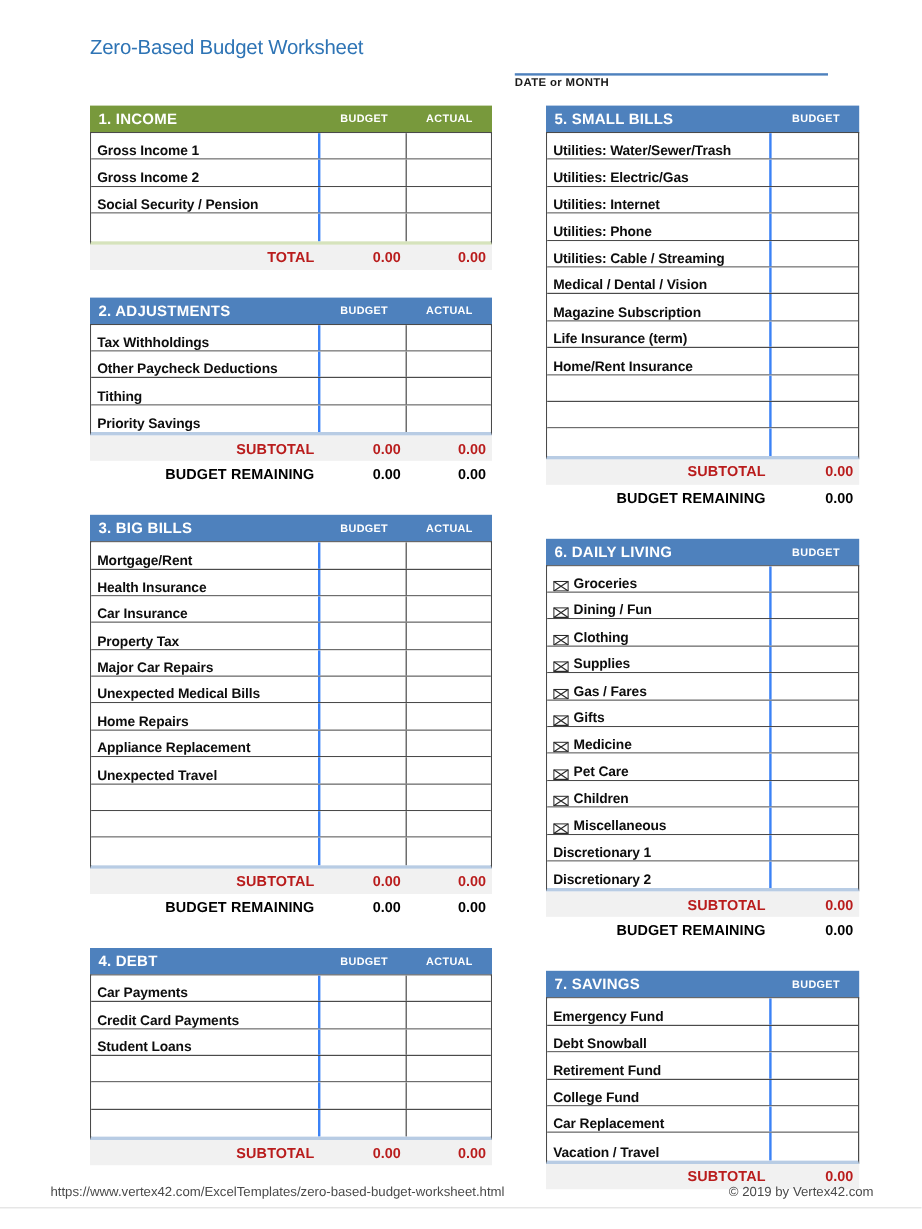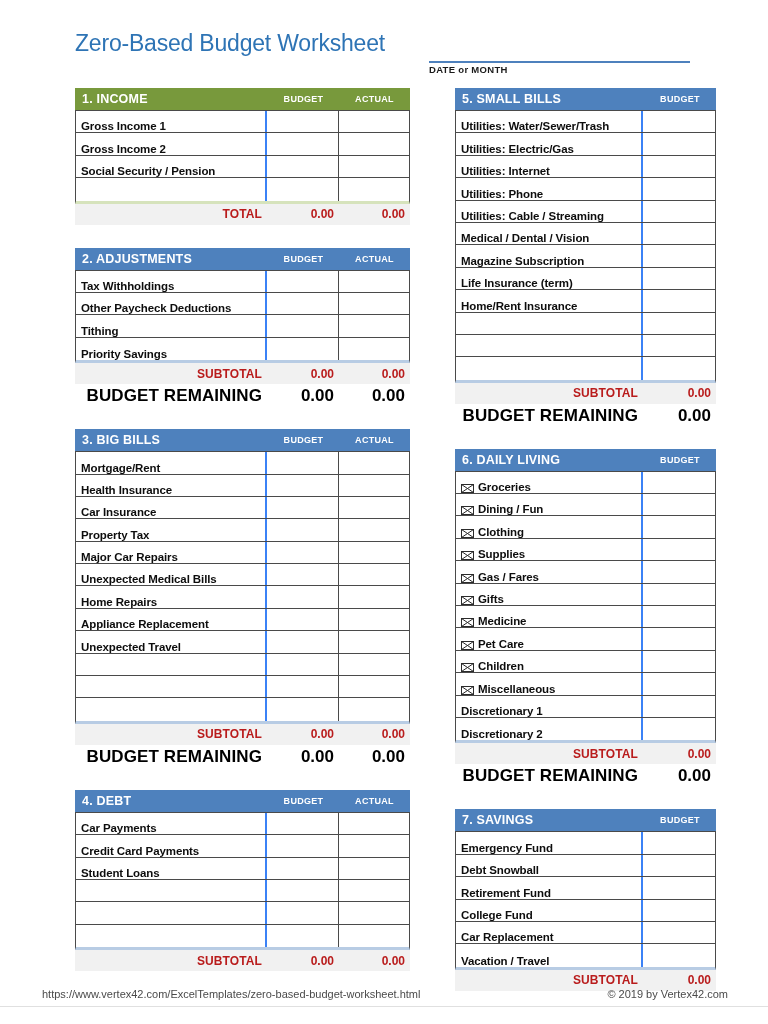--- a/index.html
+++ b/index.html
@@ -1,21 +1,21 @@
 <!DOCTYPE html>
 <html><head>
 <meta charset="utf-8">
 <style>
   html,body{margin:0;padding:0;}
   body{
     width:768px;height:1024px;position:relative;background:#ffffff;
     font-family:"Liberation Sans", sans-serif;color:#111;overflow:hidden;
   }
   .page-title{
-    position:absolute;left:75px;top:30px;font-size:23px;font-weight:400;
+    position:absolute;left:75px;top:30px;font-size:17px;font-weight:400;
     color:#2E74B5;letter-spacing:-0.2px;
   }
   .date-block{
     position:absolute;left:429px;top:61px;width:261px;
     border-top:2px solid #4E81BD;
   }
   .date-label{font-size:9.5px;font-weight:bold;color:#1a1a1a;padding-top:1px;letter-spacing:0.3px;}
   .columns{position:absolute;top:88px;left:75px;display:flex;gap:19px;}
   .col-left{width:335px;}
   .col-right{width:261px;padding-left:26px;}
@@ -32,21 +32,21 @@
   .blue  .sec-table{border-bottom:3px solid #B8CCE4;}
   .row{display:flex;height:22.4px;box-sizing:border-box;border-bottom:1px solid #4a4a4a;background:#fff;}
   .row:last-child{border-bottom:none;}
   .lcell{flex:1;display:flex;align-items:flex-end;padding-left:5px;border-right:2px solid #3b82f6;overflow:hidden;}
   .lbl{font-size:11.5px;font-weight:bold;color:#0d0d0d;white-space:nowrap;letter-spacing:-0.1px;}
   .row .vcell + .vcell{border-left:1px solid #4a4a4a;}
   .env{display:inline-block;margin-right:4px;line-height:0;flex:none;}
   .band{height:21px;background:#F1F1F1;display:flex;align-items:center;font-weight:bold;font-size:12px;color:#b91c1c;}
   .band .blabel{flex:1;text-align:right;padding-right:6px;letter-spacing:0.1px;}
   .band .bval{text-align:right;padding-right:5px;}
-  .remaining{margin-top:4px;height:18px;display:flex;align-items:flex-end;font-weight:bold;font-size:17px;color:#000;background:transparent;}
+  .remaining{margin-top:4px;height:18px;display:flex;align-items:flex-start;font-weight:bold;font-size:12px;color:#000;background:transparent;}
   .remaining .blabel{flex:1;text-align:right;padding-right:6px;letter-spacing:0.1px;}
   .remaining .bval{text-align:right;padding-right:5px;}
   .footer-url{position:absolute;left:42px;top:988px;font-size:11px;color:#4a4a4a;text-decoration:none;}
   .footer-copy{position:absolute;right:40px;top:988px;font-size:11px;color:#4a4a4a;}
   .footer-line{position:absolute;left:0;right:0;top:1006px;border-top:1px solid #e0e0e0;}
 </style>
 </head>
 <body>
 
 <div class="page-title">Zero-Based Budget Worksheet</div>

